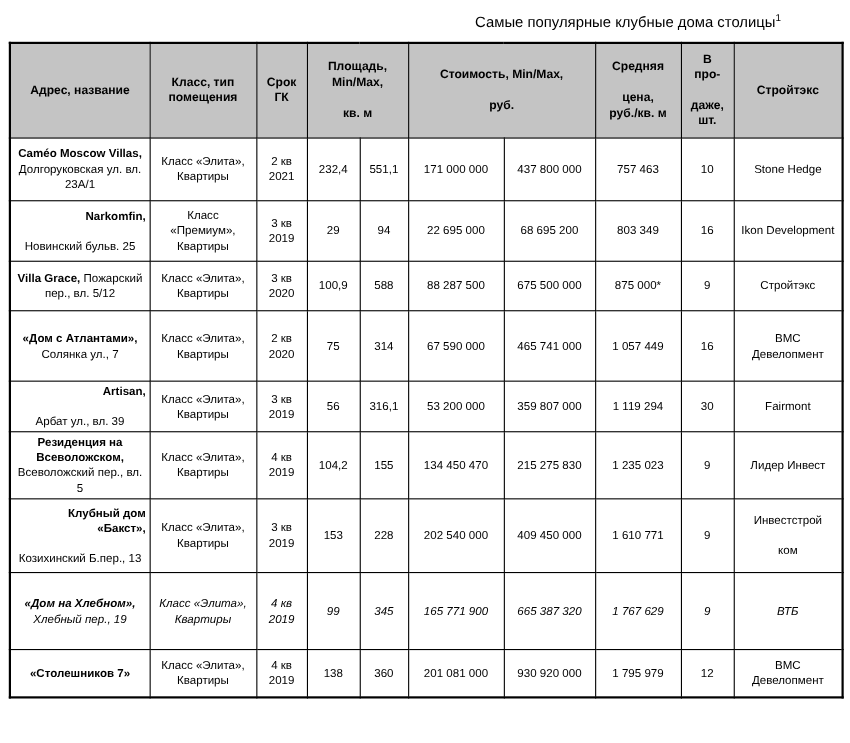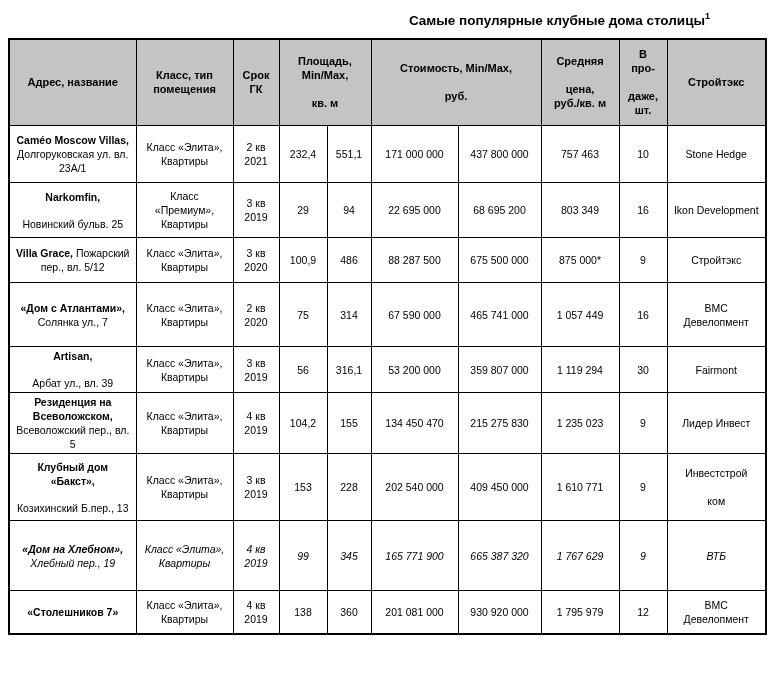--- a/index.html
+++ b/index.html
@@ -15,21 +15,21 @@
     background: #ffffff;
     overflow: hidden;
   }
   .title-bar {
     width: 757px;
     margin: 6px 0 7px 8px;
     text-align: right;
     padding-right: 55px;
     box-sizing: border-box;
     font-size: 13.5px;
-    font-weight: bold;
+    font-weight: normal;
     line-height: 20px;
     white-space: nowrap;
   }
   .title-bar sup { font-size: 9px; }
   table.main {
     border-collapse: collapse;
     table-layout: fixed;
     width: 757px;
     margin-left: 8px;
     border: 2px solid #000000;
@@ -60,21 +60,21 @@
   tbody tr:nth-child(2)  { height: 55px; }
   tbody tr:nth-child(3)  { height: 45px; padding-left: 32px; }
   tbody tr:nth-child(4)  { height: 64px; }
   tbody tr:nth-child(5)  { height: 37px; }
   tbody tr:nth-child(6)  { height: 57px; }
   tbody tr:nth-child(7)  { height: 67px; }
   tbody tr:nth-child(8)  { height: 70px; font-style: italic; }
   tbody tr:nth-child(9)  { height: 43px; }
   tbody tr:nth-child(10) { height: 45px; }
   td.addr .nm { font-weight: bold; }
-  td.addr.gap .nm { display: block; margin-bottom: 13px; }
+  td.addr.gap .nm { display: block; margin-bottom: 13px; text-align: right; }
   td.addr.gap .ad { display: block; }
 </style>
 </head>
 <body>
 
 <div class="page">
 
   <div class="title-bar">
     <span>Самые популярные клубные дома столицы</span><sup>1</sup>
   </div>
@@ -149,21 +149,21 @@
           <td>16</td>
           <td>Ikon Development</td>
         </tr>
         <tr>
           <td class="addr"><span class="nm">Villa Grace,</span> <span class="ad">Пожарский пер., вл. 5/12</span></td>
           <td>Класс «Элита»,
 Квартиры</td>
           <td>3 кв
 2020</td>
           <td>100,9</td>
-          <td>486</td>
+          <td>588</td>
           <td>88 287 500</td>
           <td>675 500 000</td>
           <td>875 000*</td>
           <td>9</td>
           <td>Стройтэкс</td>
         </tr>
         <tr>
           <td class="addr"><span class="nm">«Дом с Атлантами»,</span> <span class="ad">Солянка ул., 7</span></td>
           <td>Класс «Элита»,
 Квартиры</td>

